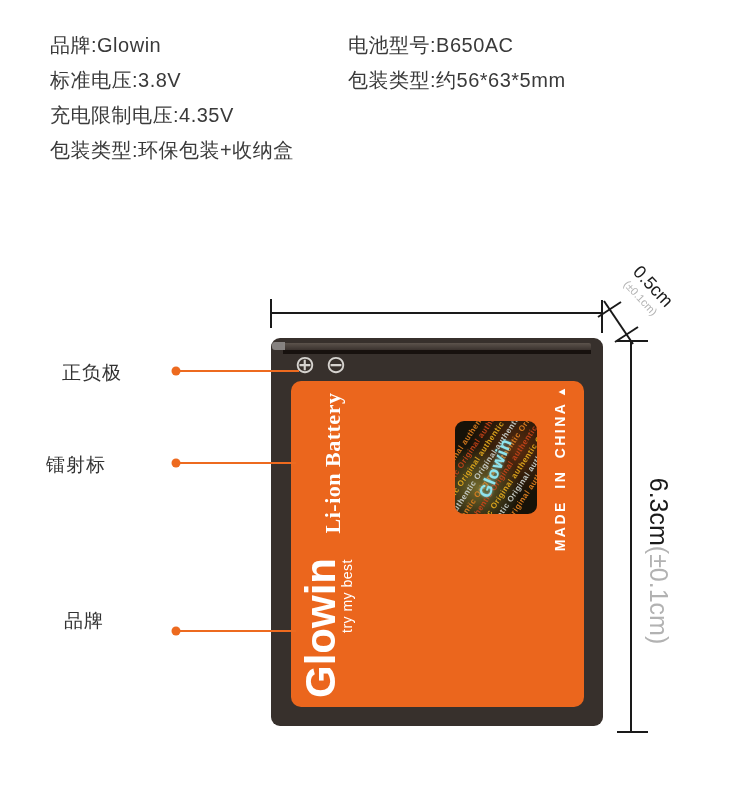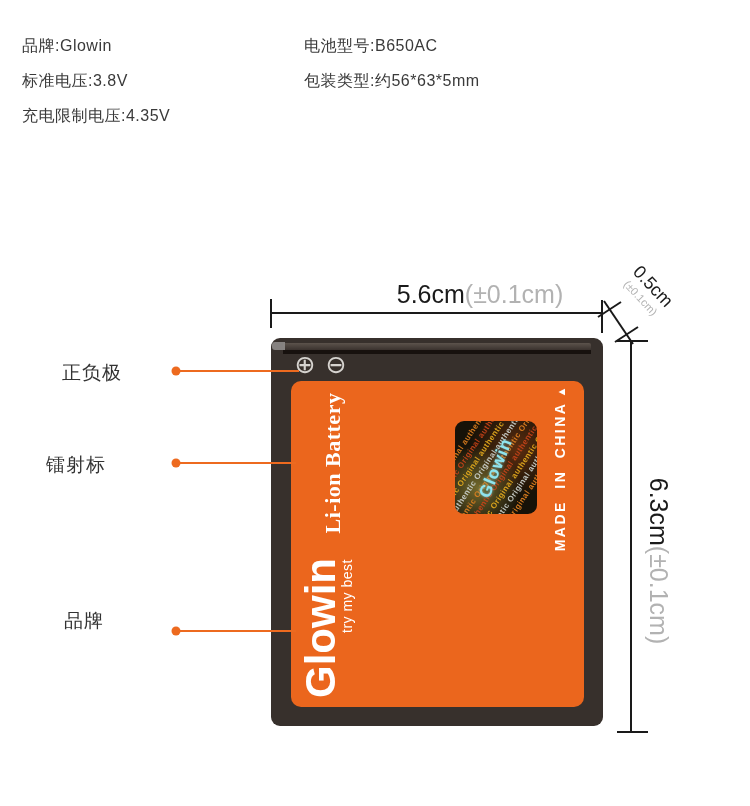--- a/index.html
+++ b/index.html
@@ -1,20 +1,20 @@
 <!DOCTYPE html>
 <html><head>
 <meta charset="utf-8">
 <style>
   html,body{margin:0;padding:0;background:#fff;}
   .page{position:relative;width:750px;height:806px;background:#ffffff;overflow:hidden;
         font-family:"Liberation Sans","DejaVu Sans",sans-serif;}
 
   
-  .spec-col{position:absolute;color:#3a3a3a;font-size:16px;letter-spacing:0.5px;}
+  .spec-col{position:absolute;color:#3a3a3a;font-size:20px;letter-spacing:0.5px;margin-left:28px;}
   .spec-row{height:35px;line-height:35px;white-space:nowrap;}
 
   
   .callout-label{position:absolute;color:#333;font-size:19px;letter-spacing:1px;z-index:4;white-space:nowrap;}
 
   
   .dim-label{position:absolute;z-index:4;white-space:nowrap;color:#1a1a1a;font-size:25px;}
   .dim-label .tol{color:#b2b2b2;}
   .dim-width-label{left:480px;top:294px;transform:translate(-50%,-50%);}
   .dim-height-label{left:658px;top:561px;transform:translate(-50%,-50%) rotate(90deg);}
@@ -71,23 +71,24 @@
 </style>
 </head>
 <body>
 
 <div class="page">
 
   <div class="spec-col" style="left:22px;top:28px;">
     <div class="spec-row"><span>品牌:</span><span>Glowin</span></div>
     <div class="spec-row"><span>标准电压:</span><span>3.8V</span></div>
     <div class="spec-row"><span>充电限制电压:</span><span>4.35V</span></div>
+    <div class="spec-row"><span>包装类型:</span><span>环保包装+收纳盒</span></div>
   </div>
 
-  <div class="spec-col" style="left:304px;top:28px;">
+  <div class="spec-col" style="left:320px;top:28px;">
     <div class="spec-row"><span>电池型号:</span><span>B650AC</span></div>
     <div class="spec-row"><span>包装类型:</span><span>约56*63*5mm</span></div>
   </div>
 
   <div class="battery">
     <div class="battery-bevel"></div>
     <div class="battery-seam"></div>
     <div class="battery-corner-highlight"></div>
     <span class="pol pol-plus">⊕</span>
     <span class="pol pol-minus">⊖</span>
@@ -138,23 +139,20 @@
     <g stroke="#ed6a1f" stroke-width="2" fill="#ed6a1f">
       <circle cx="176" cy="463" r="4.5" stroke="none"></circle>
       <line x1="180" y1="463" x2="296" y2="463"></line>
     </g>
     <g stroke="#ed6a1f" stroke-width="2" fill="#ed6a1f">
       <circle cx="176" cy="631" r="4.5" stroke="none"></circle>
       <line x1="180" y1="631" x2="296" y2="631"></line>
     </g>
   </svg>
 
-  <div class="dim-label dim-width-label">
-    <span>5.6cm</span><span class="tol">(±0.1cm)</span>
-  </div>
   <div class="dim-label dim-height-label">
     <span>6.3cm</span><span class="tol">(±0.1cm)</span>
   </div>
   <div class="dim-label dim-thickness-label">
     <span class="t-val">0.5cm</span>
     <span class="t-tol">(±0.1cm)</span>
   </div>
 
   <div class="callout-label" style="left:62px;top:360px;">正负极</div>
   <div class="callout-label" style="left:46px;top:452px;">镭射标</div>

